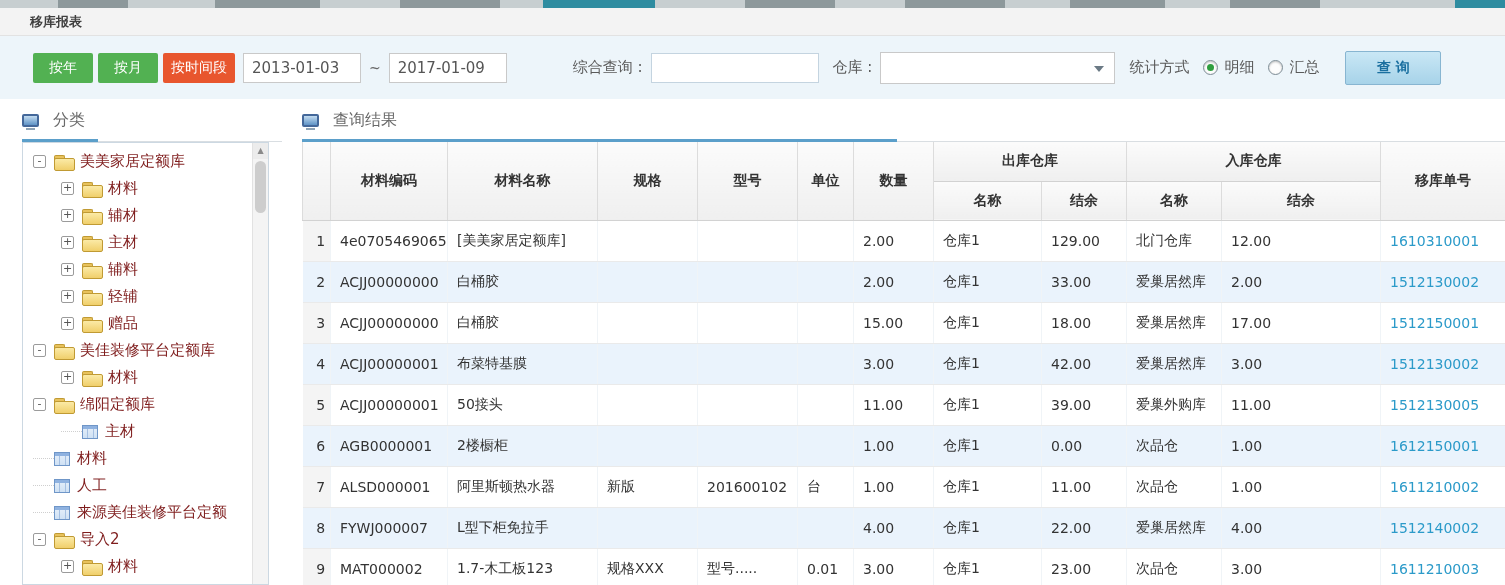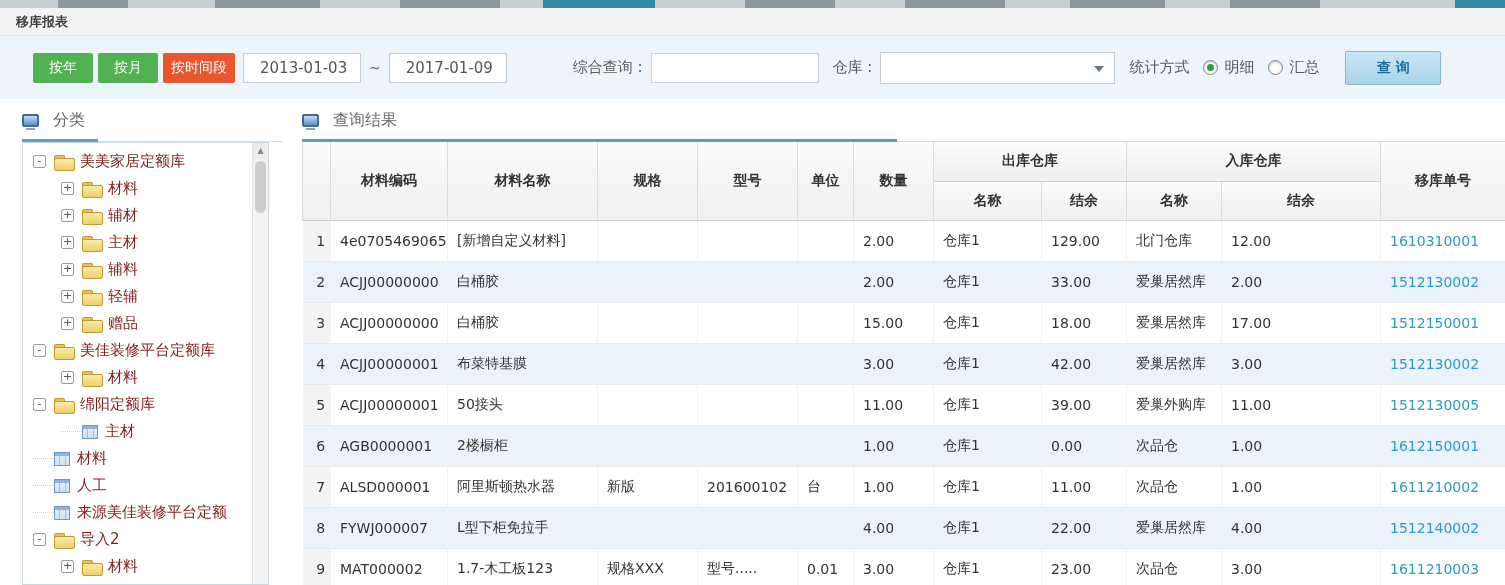--- a/index.html
+++ b/index.html
@@ -5,31 +5,31 @@
   * { box-sizing: border-box; margin: 0; padding: 0; }
   html, body { width: 1505px; height: 585px; overflow: hidden; background: #fff;
     font-family: "DejaVu Sans", "Liberation Sans", sans-serif; }
 
   
   .top-strip { position: relative; height: 8px; background: #c7ced0; overflow: hidden; }
   .top-strip .stub { position: absolute; top: 0; height: 8px; background: #8d989b; }
   .top-strip .stub.active { background: #2e8ca0; }
 
   .title-bar { height: 28px; background: #f3f3f3; border-bottom: 1px solid #e2e2e2;
-    display: flex; align-items: center; padding-left: 16px; }
+    display: flex; align-items: center; padding-left: 30px; }
   .title-bar .t { font-size: 13px; font-weight: bold; color: #3f3f3f; }
 
   .toolbar { height: 63px; background: #edf5fa; display: flex; align-items: center;
     padding-left: 33px; }
   .btn { border: none; color: #fff; font-size: 14px; height: 30px; padding: 0 16px;
     border-radius: 2px; margin-right: 5px; cursor: pointer; font-family: inherit; }
   .btn-green { background: #52b152; }
   .btn-orange { background: #e8562e; padding: 0 8px; margin-right: 8px; }
   .dt-input { width: 118px; height: 30px; border: 1px solid #c9c9c9; background: #fff;
-    font-size: 15px; color: #555; padding-left: 16px; font-family: inherit; }
+    font-size: 15px; color: #555; padding-left: 8px; font-family: inherit; }
   .tilde { color: #666; font-size: 14px; margin: 0 8px; }
   .lbl { color: #5a5a5a; font-size: 15px; }
   .q-input { width: 168px; height: 30px; border: 1px solid #c4d4e0; background: #fff;
     margin-left: 8px; margin-right: 14px; font-size: 14px; padding-left: 6px; font-family: inherit; }
   .sel { position: relative; width: 235px; height: 32px; border: 1px solid #c9c9c9;
     background: #fff; margin-left: 8px; margin-right: 14px; cursor: pointer; }
   .sel .arrow { position: absolute; right: 10px; top: 13px; width: 0; height: 0;
     border-left: 5px solid transparent; border-right: 5px solid transparent;
     border-top: 6px solid #6b7a85; }
   .radio-wrap { display: flex; align-items: center; margin-left: 14px; cursor: pointer; }
@@ -286,21 +286,21 @@
           <th>名称</th>
           <th>结余</th>
           <th>名称</th>
           <th>结余</th>
         </tr>
       </thead>
       <tbody>
           <tr class="odd">
             <td class="rownum">1</td>
             <td>4e0705469065</td>
-            <td>[新增自定义材料]</td>
+            <td>[美美家居定额库]</td>
             <td></td>
             <td></td>
             <td></td>
             <td>2.00</td>
             <td>仓库1</td>
             <td>129.00</td>
             <td>北门仓库</td>
             <td>12.00</td>
             <td><span class="order-link">1610310001</span></td>
           </tr>

